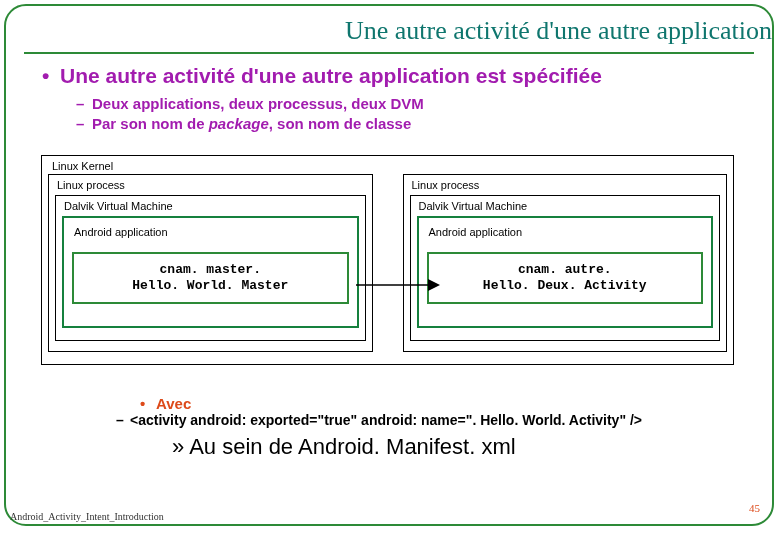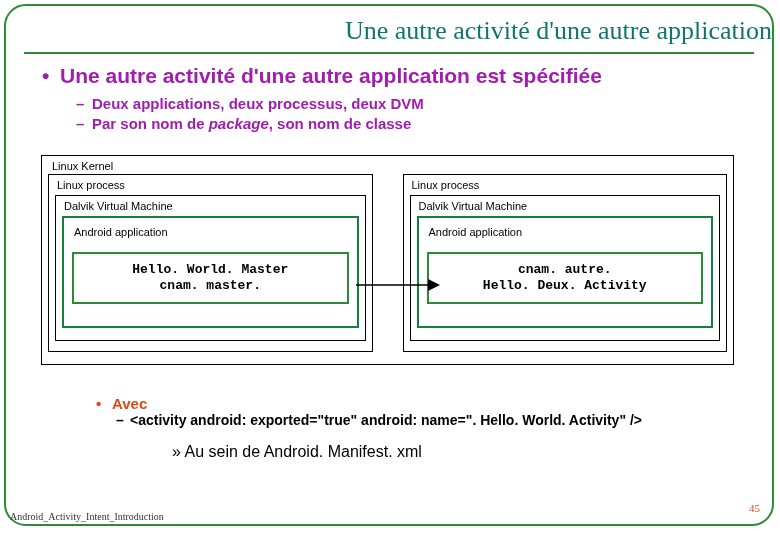--- a/index.html
+++ b/index.html
@@ -123,42 +123,43 @@
   }
   .avec-block {
     margin-top: 30px;
     margin-left: 106px;
   }
   .avec {
     font-size: 15px;
     font-weight: bold;
     color: #dd4a1a;
     position: relative;
+    margin-left: 44px;
   }
   .avec::before {
     content: "•";
     position: absolute;
     left: -16px;
   }
   .activity-line {
     font-size: 14px;
     font-weight: bold;
     margin-left: 18px;
     position: relative;
     white-space: nowrap;
   }
   .activity-line::before {
     content: "–";
     position: absolute;
     left: -14px;
   }
   .manifest-line {
-    font-size: 16px;
+    font-size: 22px;
     margin-left: 60px;
-    margin-top: 15px;
+    margin-top: 6px;
   }
   .footer-left {
     position: absolute;
     left: 4px;
     bottom: 2px;
     font-family: "Comic Sans MS", cursive;
     font-size: 10px;
     color: #333;
   }
   .footer-right {
@@ -192,22 +193,22 @@
       <div class="kernel-label">Linux Kernel</div>
       <div class="procs">
 
         <div class="proc">
           <div class="small-label">Linux process</div>
           <div class="dvm">
             <div class="small-label">Dalvik Virtual Machine</div>
             <div class="app">
               <div class="small-label">Android application</div>
               <div class="inner-box">
+                <div>cnam. master.</div>
                 <div>Hello. World. Master</div>
-                <div>cnam. master.</div>
               </div>
             </div>
           </div>
         </div>
 
         <div class="proc">
           <div class="small-label">Linux process</div>
           <div class="dvm">
             <div class="small-label">Dalvik Virtual Machine</div>
             <div class="app">

